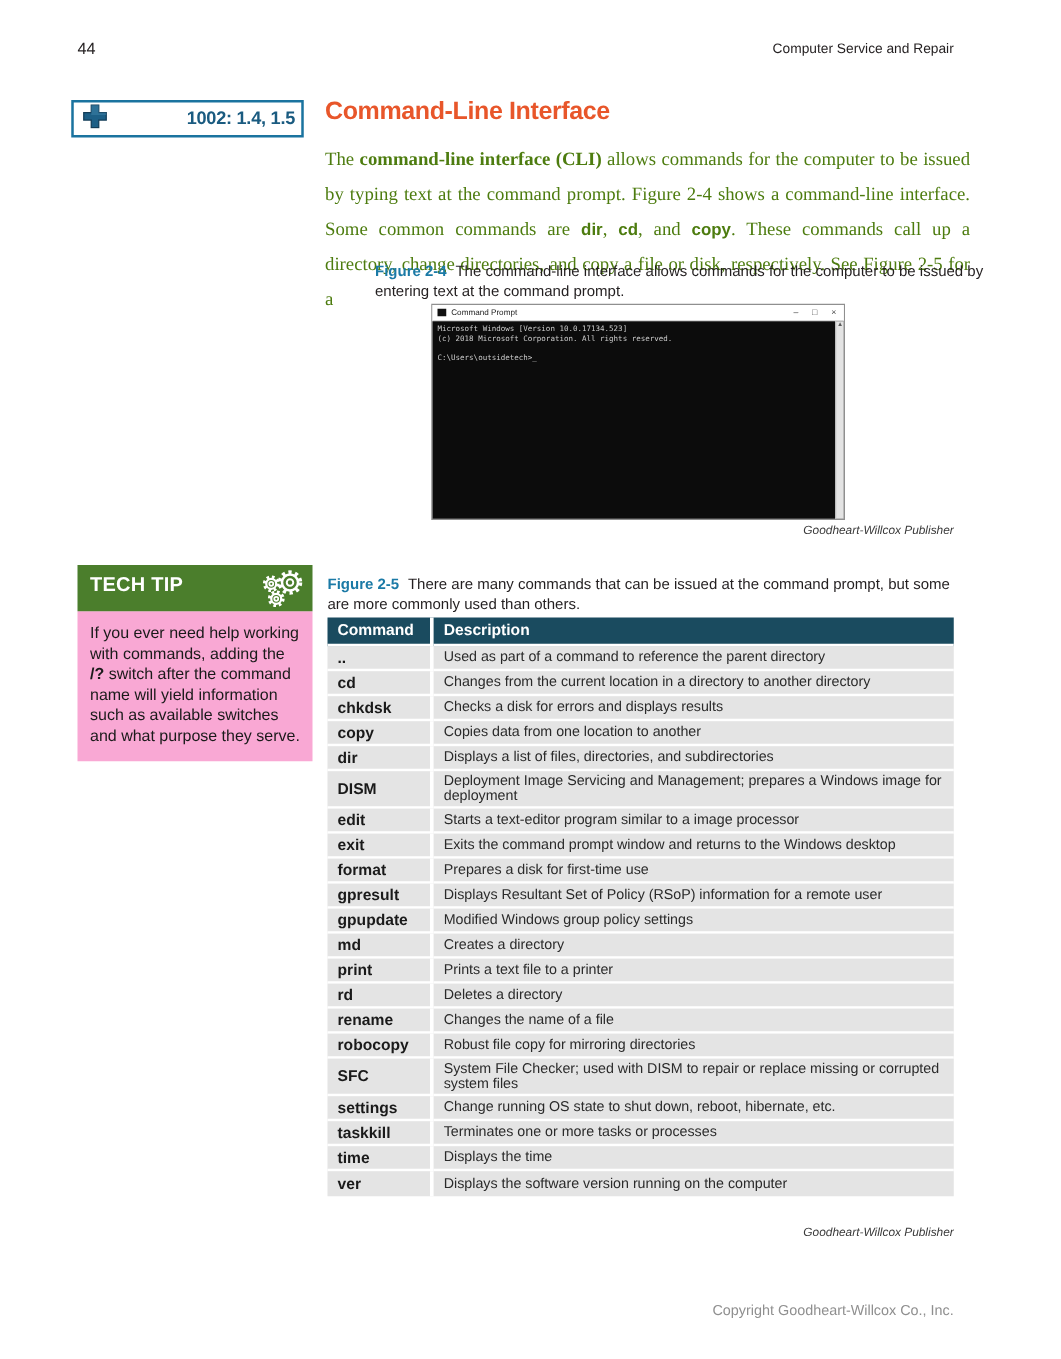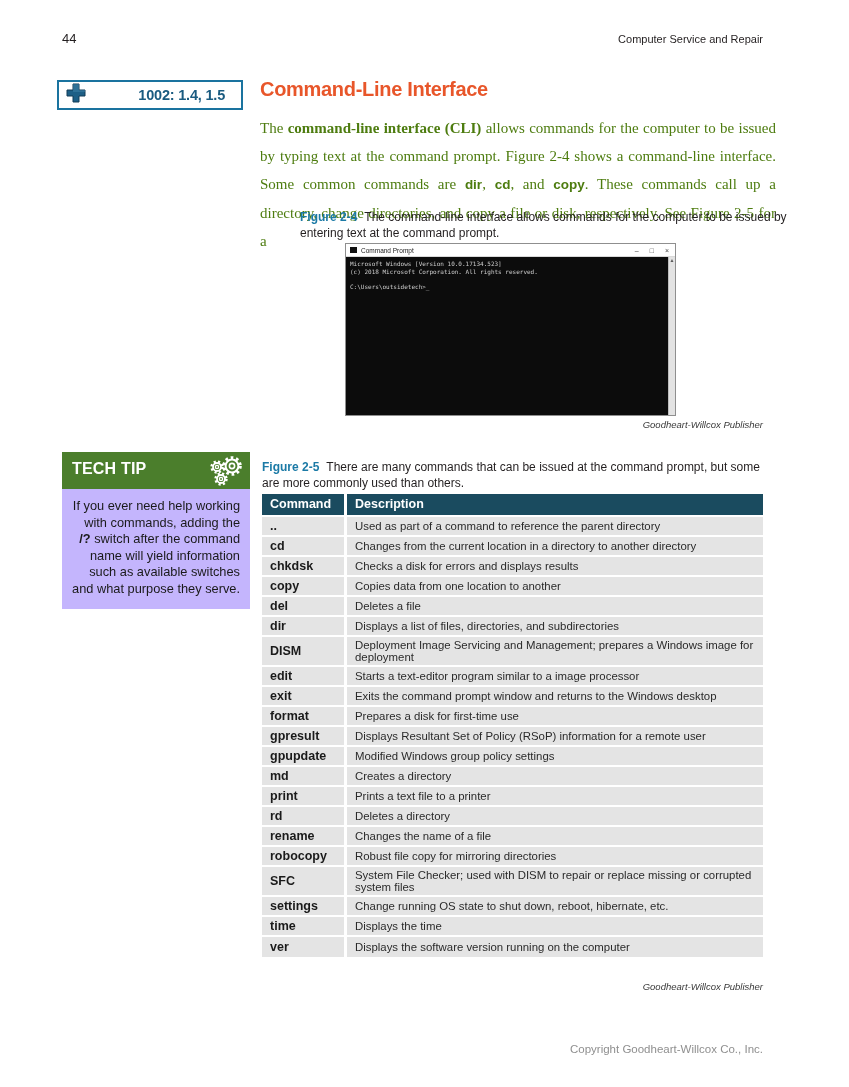--- a/index.html
+++ b/index.html
@@ -9,21 +9,21 @@
     font-family:"Liberation Sans", sans-serif; color:#231f20; overflow:hidden;
   }
   
   .pagenum  { position:absolute; left:62px; top:31px; font-size:13px; }
   .runhead  { position:absolute; right:86px; top:33px; font-size:11px; }
 
   
   .badge { position:absolute; left:57px; top:80px; width:186px; height:30px;
            border:2px solid #1a739f; background:#fff; display:flex; align-items:center; }
   .badge .plus { margin-left:6px; }
-  .badge .lbl { flex:1; text-align:right; padding-right:16px; font-weight:bold;
+  .badge .lbl { flex:1; text-align:right; padding-right:5px; font-weight:bold;
                 font-size:14.5px; color:#1a5b80; letter-spacing:-0.2px; }
 
   
   .h2 { position:absolute; left:260px; top:78px; font-size:20px; font-weight:bold;
         color:#e8562a; letter-spacing:-0.3px; }
   .para { position:absolute; left:260px; top:114px; width:516px;
           font-family:"Liberation Serif", serif; font-size:15px; line-height:28px;
           text-align:justify; color:#4d7c0f; }
   .para b.term { font-family:"Liberation Serif", serif; }
   .cmd-inline { font-family:"Liberation Sans", sans-serif; font-weight:bold; font-size:13.5px; }
@@ -49,26 +49,26 @@
                     line-height:7.5px; color:#cccccc; white-space:pre; }
   .scrollbar { position:absolute; right:0; top:13px; bottom:0; width:7px; background:#e3e3e3;
                border-left:1px solid #bdbdbd; }
   .scrollbar .arrow { display:block; font-size:5px; color:#5a5a5a; text-align:center; line-height:7px; }
 
   .credit { font-style:italic; font-size:9.5px; color:#3a3a3a; }
   .credit1 { position:absolute; right:86px; top:419px; }
   .credit2 { position:absolute; right:86px; top:981px; }
 
   
-  .techtip { position:absolute; left:62px; top:452px; width:188px;text-align:right; }
+  .techtip { position:absolute; left:62px; top:452px; width:188px; }
   .tt-head { position:relative; height:37px; background:#4b7e2c; }
   .tt-title { position:absolute; left:10px; top:8px; color:#fff; font-weight:bold;
               font-size:16px; letter-spacing:0.2px; }
   .tt-gears { position:absolute; right:6px; top:3px; }
-  .tt-body { background:#c4b5fd; padding:9px 10px 11px 10px; font-size:12.8px;
+  .tt-body { background:#f9a8d4; padding:9px 10px 11px 10px; font-size:12.8px;
              line-height:16.6px; color:#1a1a1a; }
 
   
   .cmdtable { position:absolute; left:262px; top:494px; width:501px;
               border-collapse:separate; border-spacing:0; }
   .cmdtable th { background:#1a4b5f; color:#fff; text-align:left; font-size:12.5px;
                  padding:3px 8px 4px 8px; height:22px; }
   .cmdtable th:first-child { border-right:3px solid #fff; width:85px; }
   .cmdtable th { border-bottom:2px solid #fff; }
   .cmdtable td { background:#e4e4e4; border-bottom:2px solid #fff; height:20px;
@@ -173,24 +173,20 @@
         </tr>
         <tr>
           <td class="cmd">chkdsk</td>
           <td class="desc">Checks a disk for errors and displays results</td>
         </tr>
         <tr>
           <td class="cmd">copy</td>
           <td class="desc">Copies data from one location to another</td>
         </tr>
         <tr>
-          <td class="cmd">del</td>
-          <td class="desc">Deletes a file</td>
-        </tr>
-        <tr>
           <td class="cmd">dir</td>
           <td class="desc">Displays a list of files, directories, and subdirectories</td>
         </tr>
         <tr>
           <td class="cmd">DISM</td>
           <td class="desc">Deployment Image Servicing and Management; prepares a Windows image for deployment</td>
         </tr>
         <tr>
           <td class="cmd">edit</td>
           <td class="desc">Starts a text-editor program similar to a image processor</td>
@@ -233,20 +229,24 @@
         </tr>
         <tr>
           <td class="cmd">SFC</td>
           <td class="desc">System File Checker; used with DISM to repair or replace missing or corrupted system files</td>
         </tr>
         <tr>
           <td class="cmd">settings</td>
           <td class="desc">Change running OS state to shut down, reboot, hibernate, etc.</td>
         </tr>
         <tr>
+          <td class="cmd">taskkill</td>
+          <td class="desc">Terminates one or more tasks or processes</td>
+        </tr>
+        <tr>
           <td class="cmd">time</td>
           <td class="desc">Displays the time</td>
         </tr>
         <tr>
           <td class="cmd">ver</td>
           <td class="desc">Displays the software version running on the computer</td>
         </tr>
       </tbody>
   </table>
 

